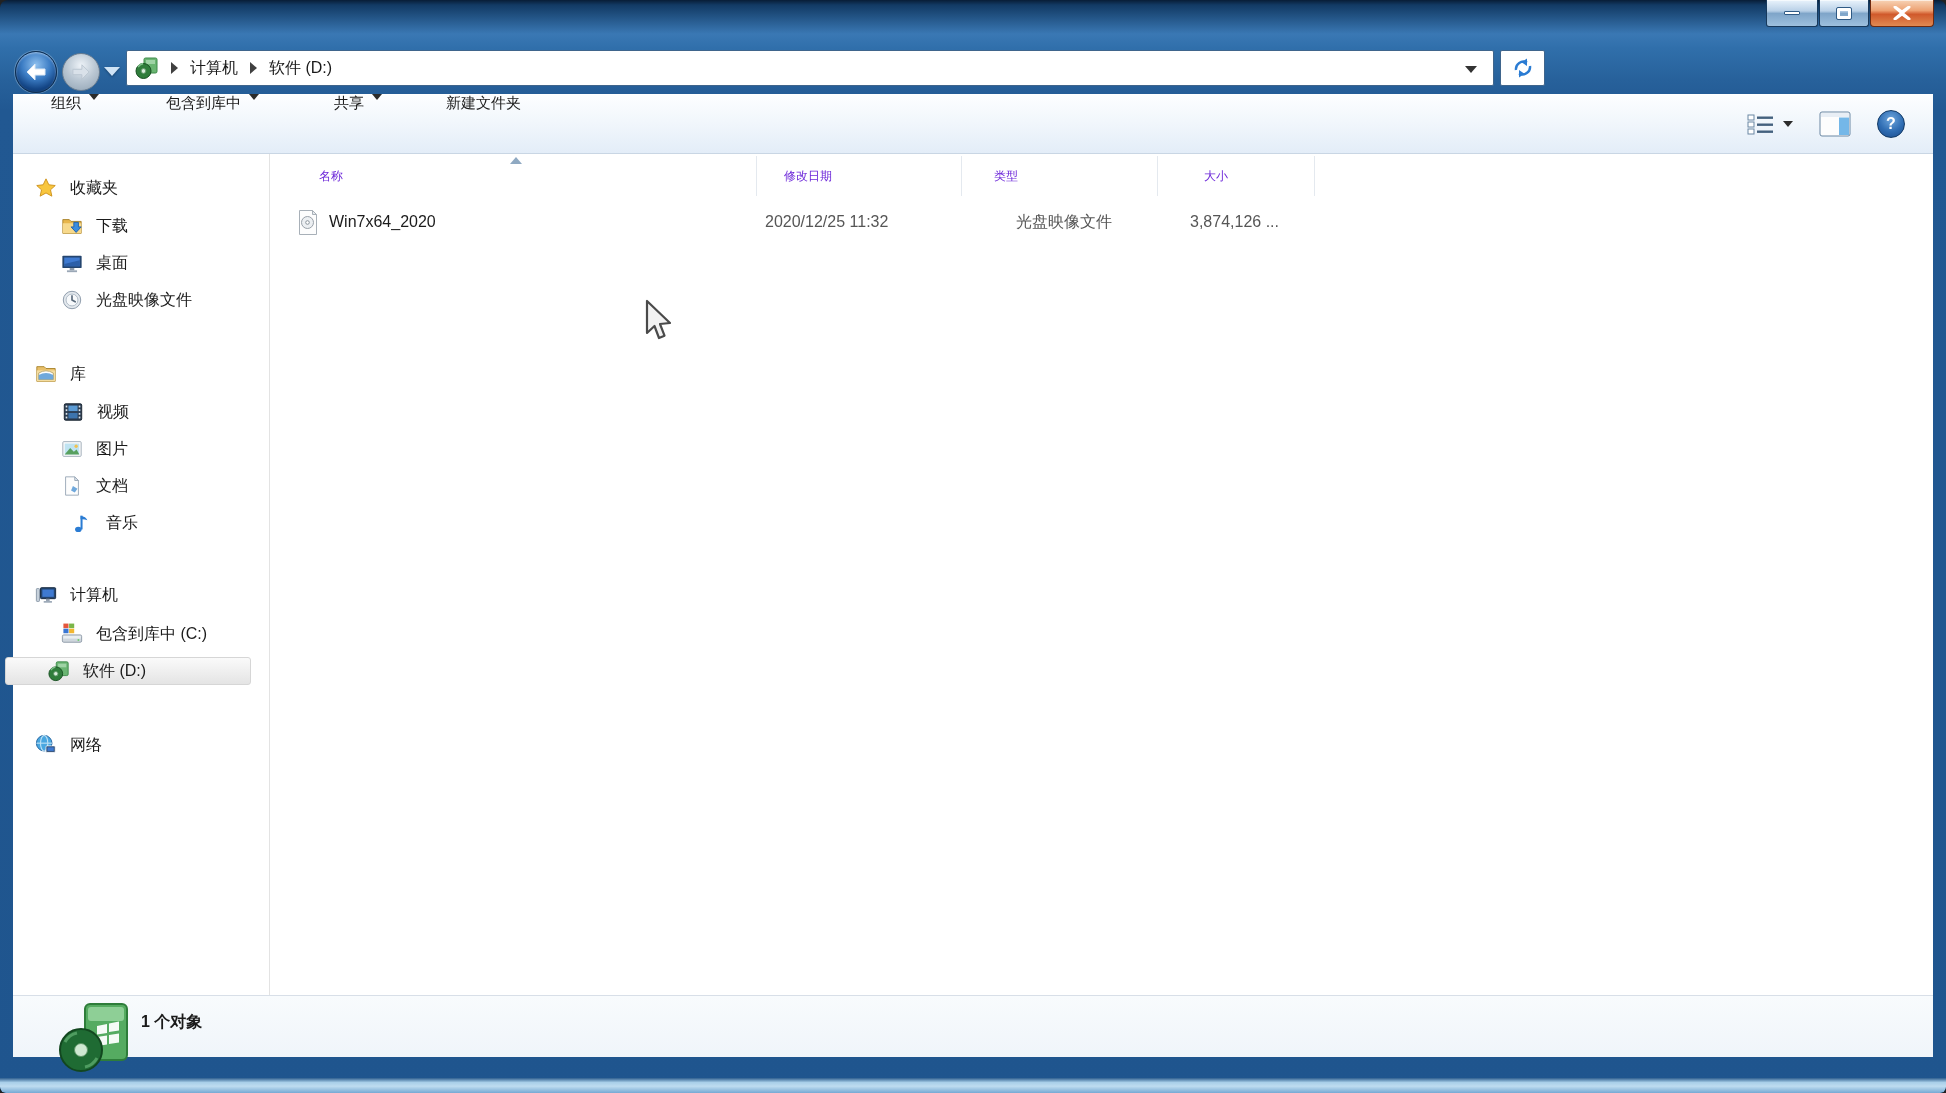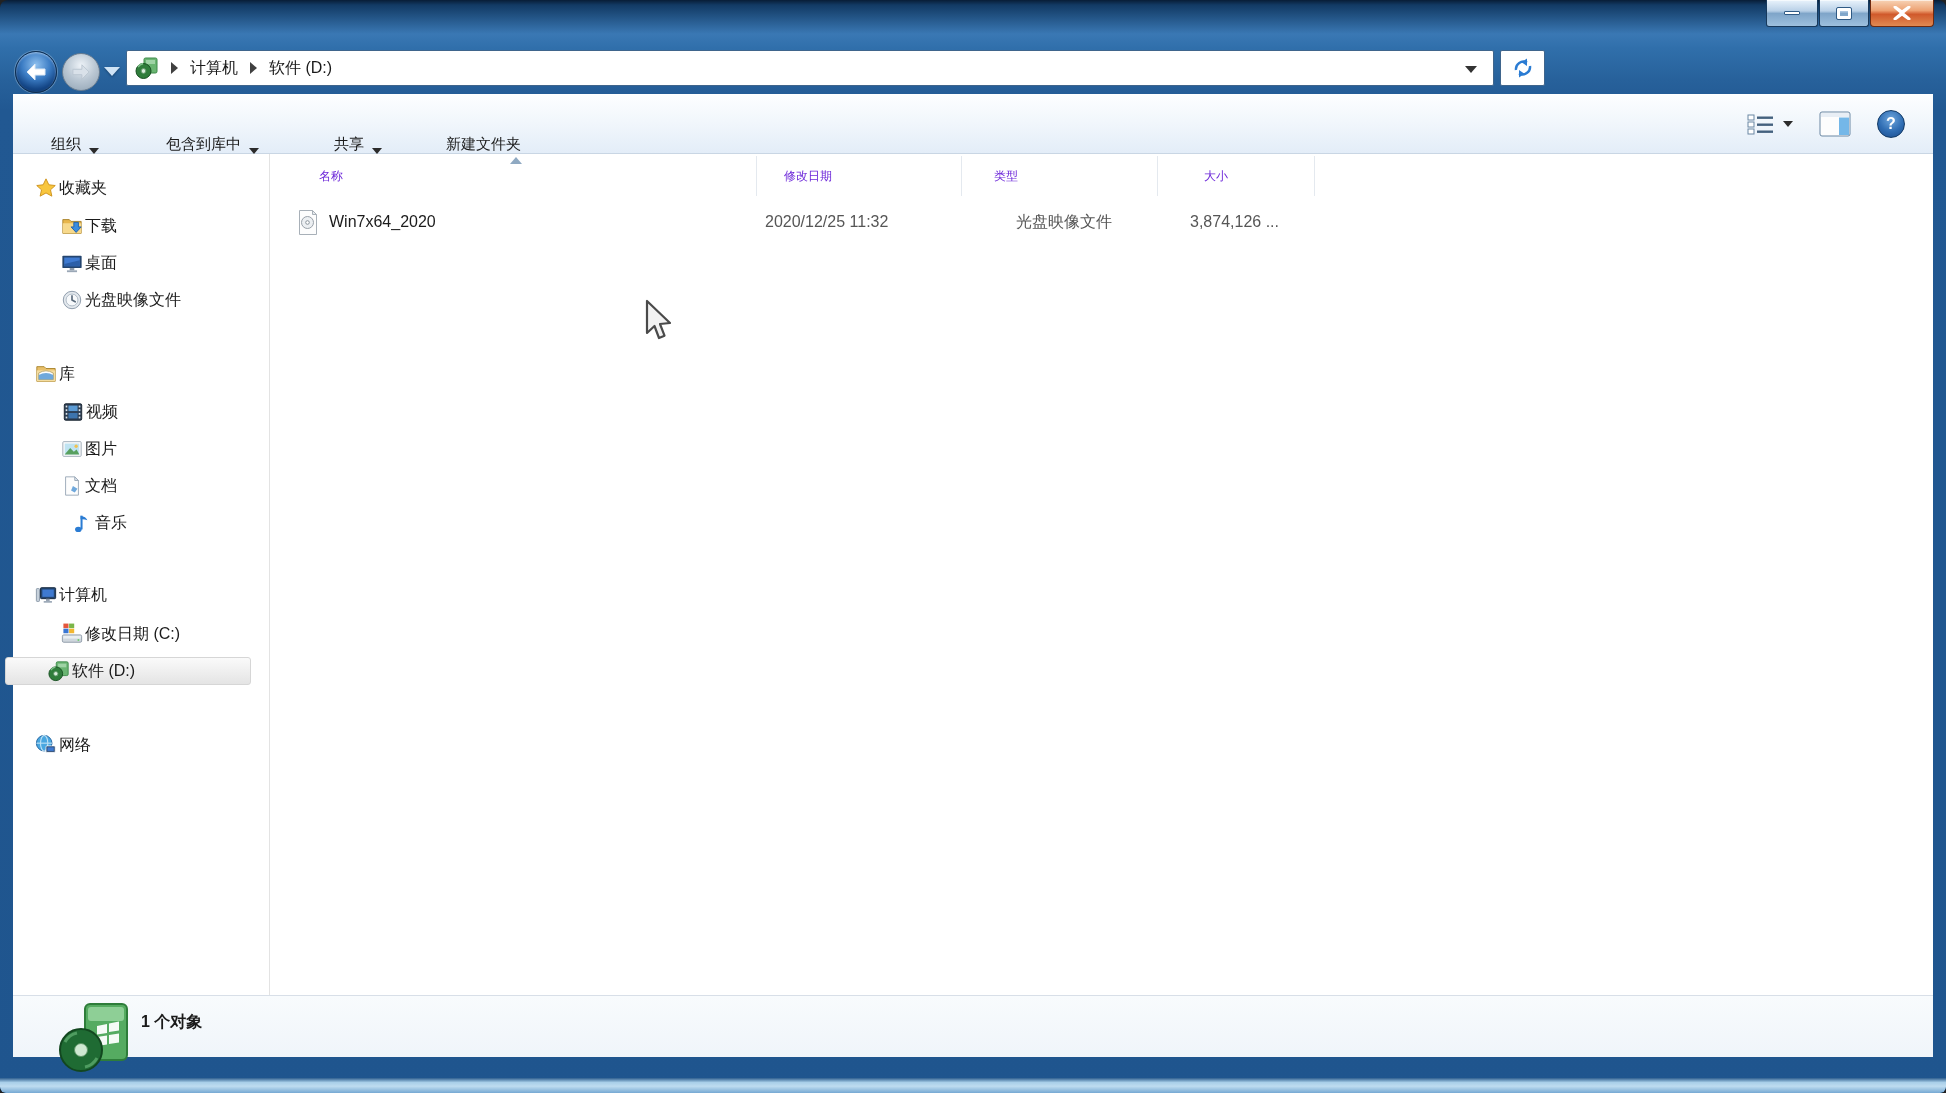--- a/index.html
+++ b/index.html
@@ -47,32 +47,32 @@
   .search-box input{position:absolute;left:0;top:0;width:100%;height:100%;border:none;outline:none;
     padding:0 36px 0 14px;font-size:15px;font-style:italic;color:#555;background:transparent;
     font-family:"Liberation Sans","DejaVu Sans",sans-serif;}
   .search-box input::placeholder{color:#6b6b6b;font-style:italic;opacity:1;}
   .search-glass{position:absolute;right:10px;top:7px;}
 
   
   .toolbar{position:absolute;left:13px;top:94px;width:1920px;height:60px;
     background:linear-gradient(180deg,#fdfeff 0%,#f2f7fc 45%,#e3edf8 100%);
     border-bottom:1px solid #c9d6e4;box-shadow:inset 0 1px 0 #ffffff;}
-  .tb-item{position:absolute;top:0;height:60px;display:flex;align-items:flex-end;gap:8px;
+  .tb-item{position:absolute;top:0;height:60px;display:flex;align-items:flex-start;gap:8px;
     font-size:15px;color:#1b1b1b;cursor:default;}
   .tb-arrow{width:0;height:0;border-left:5px solid transparent;border-right:5px solid transparent;
     border-top:6px solid #2b2b2b;}
   .tb-right{position:absolute;right:28px;top:0;height:60px;display:flex;align-items:center;gap:26px;}
 
   
   .sidebar{position:absolute;left:13px;top:154px;width:256px;height:841px;background:#fff;}
   .side-divider{position:absolute;left:269px;top:154px;width:1px;height:841px;background:#e3e3e3;}
   .side-row{position:absolute;width:256px;height:28px;display:flex;align-items:center;font-size:16px;color:#1b1b1b;}
   .side-row .ic{flex:0 0 auto;display:flex;align-items:center;justify-content:center;width:22px;height:22px;}
-  .side-row .lbl{margin-left:2px;white-space:nowrap;}
+  .side-row .lbl{margin-left:13px;white-space:nowrap;}
   .side-row.lvl0 .ic{margin-left:22px;}
   .side-row.lvl1 .ic{margin-left:48px;}
   .side-row.selected{left:5px;width:246px;padding-left:0;border:1px solid #d6d6d6;border-radius:3px;
     background:linear-gradient(180deg,#fafafa 0%,#ededed 60%,#e4e4e4 100%);}
   .side-row.selected .ic{margin-left:42px;}
 
   
   .content{position:absolute;left:270px;top:154px;width:1663px;height:841px;background:#fff;}
   .col-head{position:absolute;top:0;height:44px;line-height:44px;font-size:12px;color:#6d28d9;white-space:nowrap;margin-left:18px;}
   .col-sep{position:absolute;top:2px;height:40px;width:1px;background:#e4e9ef;}
@@ -320,21 +320,21 @@
           <rect x="1" y="1" width="9" height="8" fill="#e4573d"></rect>
             <rect x="11" y="1" width="9" height="8" fill="#7ab648"></rect>
           <rect x="1" y="10" width="9" height="8" fill="#3a76d2"></rect>
             <rect x="11" y="10" width="9" height="8" fill="#f2b632"></rect>
         </g>
         <rect x="1.5" y="13" width="21" height="8" rx="1.5" fill="#cfd6dd" stroke="#8d99a6"></rect>
         <rect x="2.5" y="14" width="19" height="3" fill="#e9eef2"></rect>
         <circle cx="19" cy="18.6" r="1.1" fill="#6fcf6f"></circle>
       </svg>
     </span>
-    <span class="lbl">修改日期 (C:)</span>
+    <span class="lbl">包含到库中 (C:)</span>
   </div>
   <div class="side-row lvl1 selected" style="top:657px">
     <span class="ic">
       <svg width="22" height="22" viewBox="0 0 24 24">
         <rect x="9" y="2" width="13" height="15" rx="1.5" fill="#6ab572" stroke="#3e8a4a"></rect>
         <rect x="11" y="4" width="9" height="4" fill="#9fd3a5"></rect>
         <circle cx="8.5" cy="15" r="7.5" fill="#2f7d3b" stroke="#174f21"></circle>
         <circle cx="8.5" cy="15" r="2.4" fill="#d9eedd" stroke="#5c9465"></circle>
         <path d="M3 11 A8 8 0 0 1 8 7.6" stroke="#7fc089" stroke-width="1.6" fill="none"></path>
       </svg>

